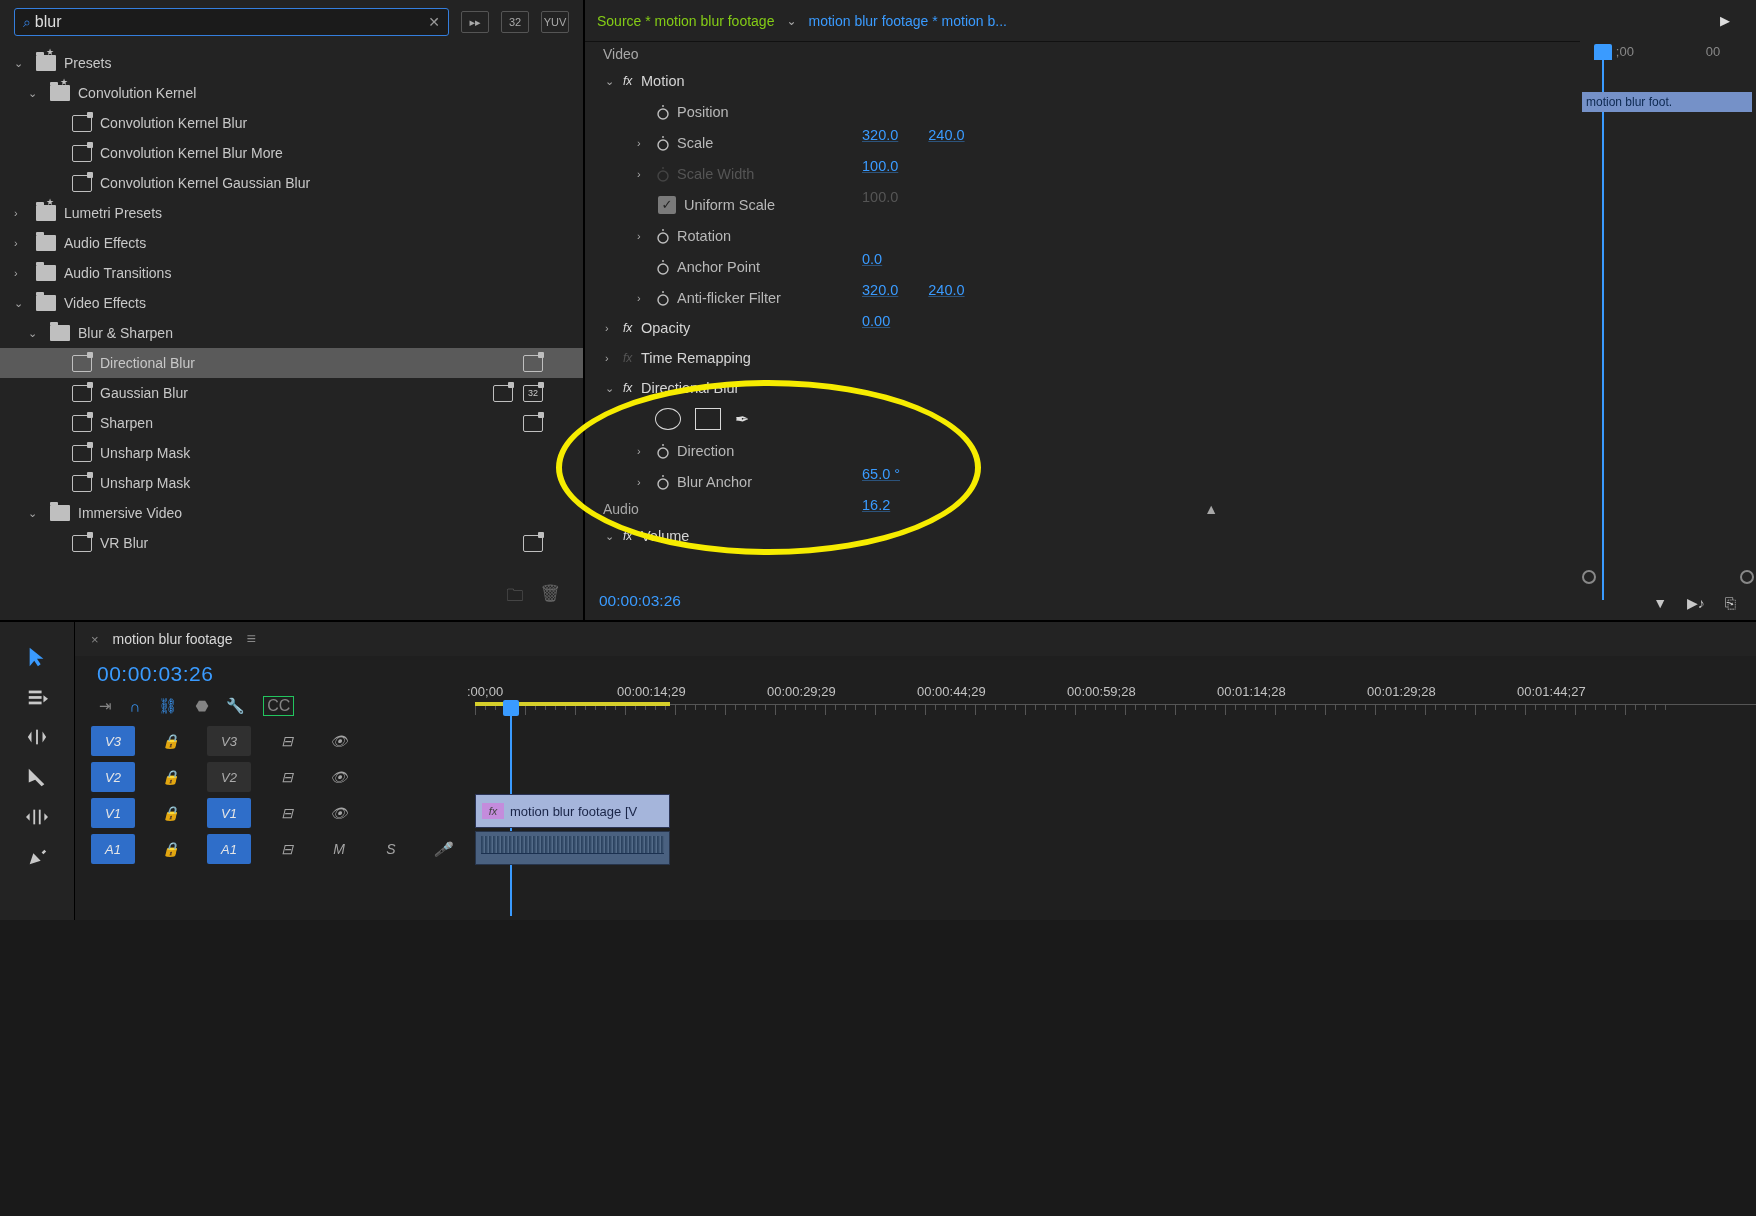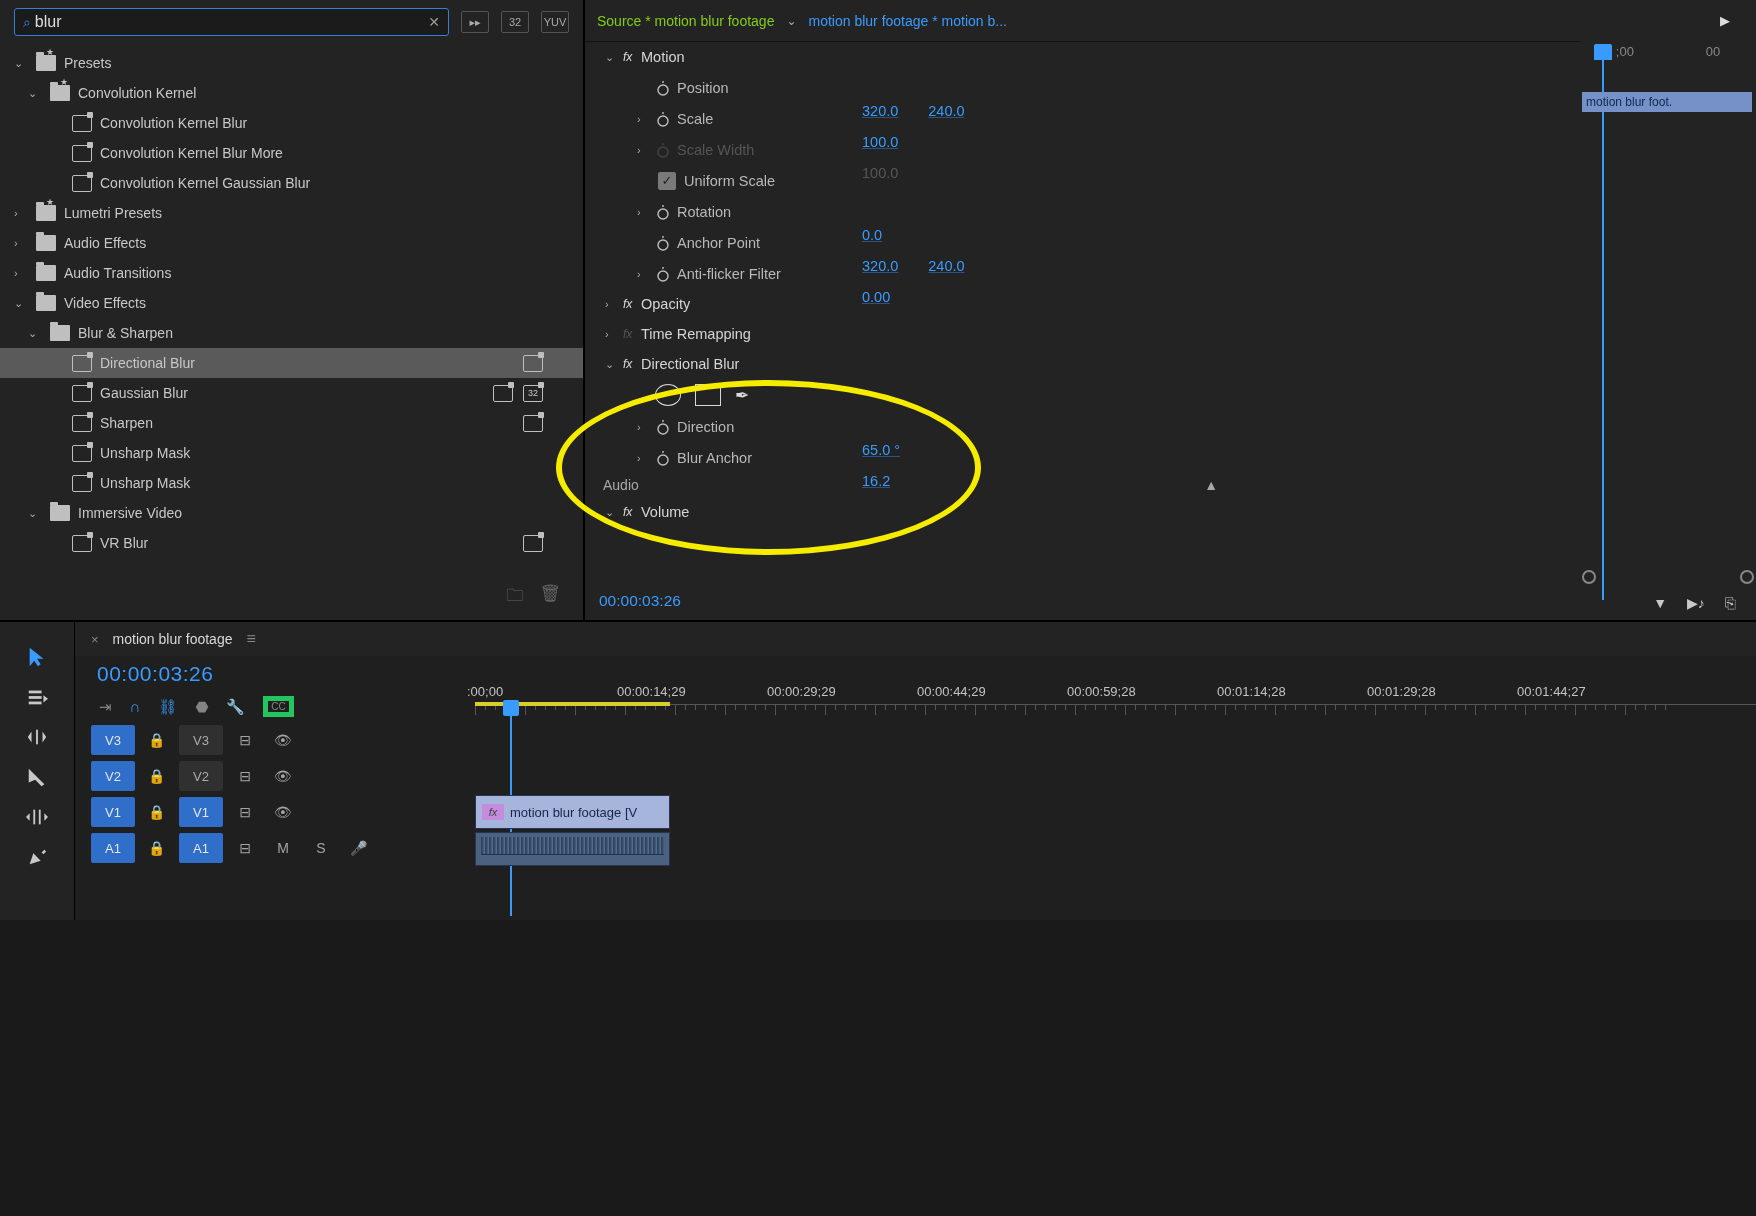--- a/index.html
+++ b/index.html
@@ -96,21 +96,21 @@
 .ruler-ticks { position:absolute; top:48px; left:0; right:0; height:14px; border-top:1px solid #555; }
 .ruler-ticks .t { position:absolute; top:0; width:1px; height:5px; background:#555; }
 .ruler-ticks .t.big { height:10px; }
 .work-area { position:absolute; top:46px; left:0; width:195px; height:4px; background:#d6cf2b; }
 .playhead-tl { position:absolute; top:44px; left:28px; }
 .playhead-tl .head { width:16px; height:16px; background:#3a9bff; border-radius:2px; }
 .playhead-tl .line { position:absolute; top:16px; left:7px; width:1.5px; height:200px; background:#3a9bff; }
 
 .tracks { display:flex; }
 .track-head { width:400px; display:flex; flex-direction:column; gap:2px; padding-left:16px; }
-.track-row { display:flex; gap:6px; height:34px; }
+.track-row { display:flex; gap:20px; align-items:center; height:34px;font-style:italic; }
 .tbtn { width:44px; height:30px; background:#2f6ec9; color:#e6e6e6; display:flex; align-items:center; justify-content:center; font-size:13px; border-radius:2px; }
 .tbtn.ghost { background:#303030; color:#ababab; }
 .ticon { width:32px; height:30px; display:flex; align-items:center; justify-content:center; color:#a4a4a4; }
 .track-clips { flex:1; position:relative; }
 .clip-v { position:absolute; top:70px; left:0; width:195px; height:34px; background:#a5b5db; border:1px solid #2a3355; display:flex; align-items:center; }
 .clip-v .fx { background:#c48cdc; color:#444; font-style:italic; font-size:11px; width:22px; height:16px; display:flex; align-items:center; justify-content:center; margin:0 6px; }
 .clip-v .txt { color:#1a2548; font-size:13px; }
 .clip-a { position:absolute; top:107px; left:0; width:195px; height:34px; background:#4a6180; border:1px solid #27344a; }
 .clip-a .wf { height:55%; margin:4px 5px; border-bottom:1px solid #1c3150; background:repeating-linear-gradient(90deg,#2c4360,#2c4360 1px,#5b7390 4px); }
 </style>
@@ -252,20 +252,21 @@
         <span>00</span>
       </div>
       <div class="ph"></div>
       <div class="clip">motion blur foot.</div>
       <div class="scrollbar">
           <span class="h"></span>
           <span class="h"></span>
         </div>
     </div>
 
+    <div class="ec-video-label">Video</div>
     <div class="ec-body">
 
       <div class="ec-group">
         <span class="ga">⌄</span>
           <span class="fx">fx</span>
         <span>Motion</span>
         <span class="reset-btn">↺</span>
       </div>
       <div class="ec-prop">
         <span class="ga"></span>
@@ -463,21 +464,21 @@
     </div>
     <div class="tl-header">
       <div class="tl-left">
         <div class="tl-tc">00:00:03:26</div>
         <div class="tl-tools">
           <span>⇥</span>
           <span class="on">∩</span>
           <span class="on">⛓</span>
           <span>⬣</span>
           <span>🔧</span>
-          <span style="border:5px solid #22c55e;padding:0 3px;font-size:10px;">CC</span>
+          <span style="border:1px solid #22c55e;padding:0 3px;font-size:16px;">CC</span>
         </div>
       </div>
       <div class="tl-ruler">
         <div class="ruler-labels" id="ruler-labels">
             <span>:00;00</span>
             <span>00:00:14;29</span>
             <span>00:00:29;29</span>
             <span>00:00:44;29</span>
             <span>00:00:59;28</span>
             <span>00:01:14;28</span>

